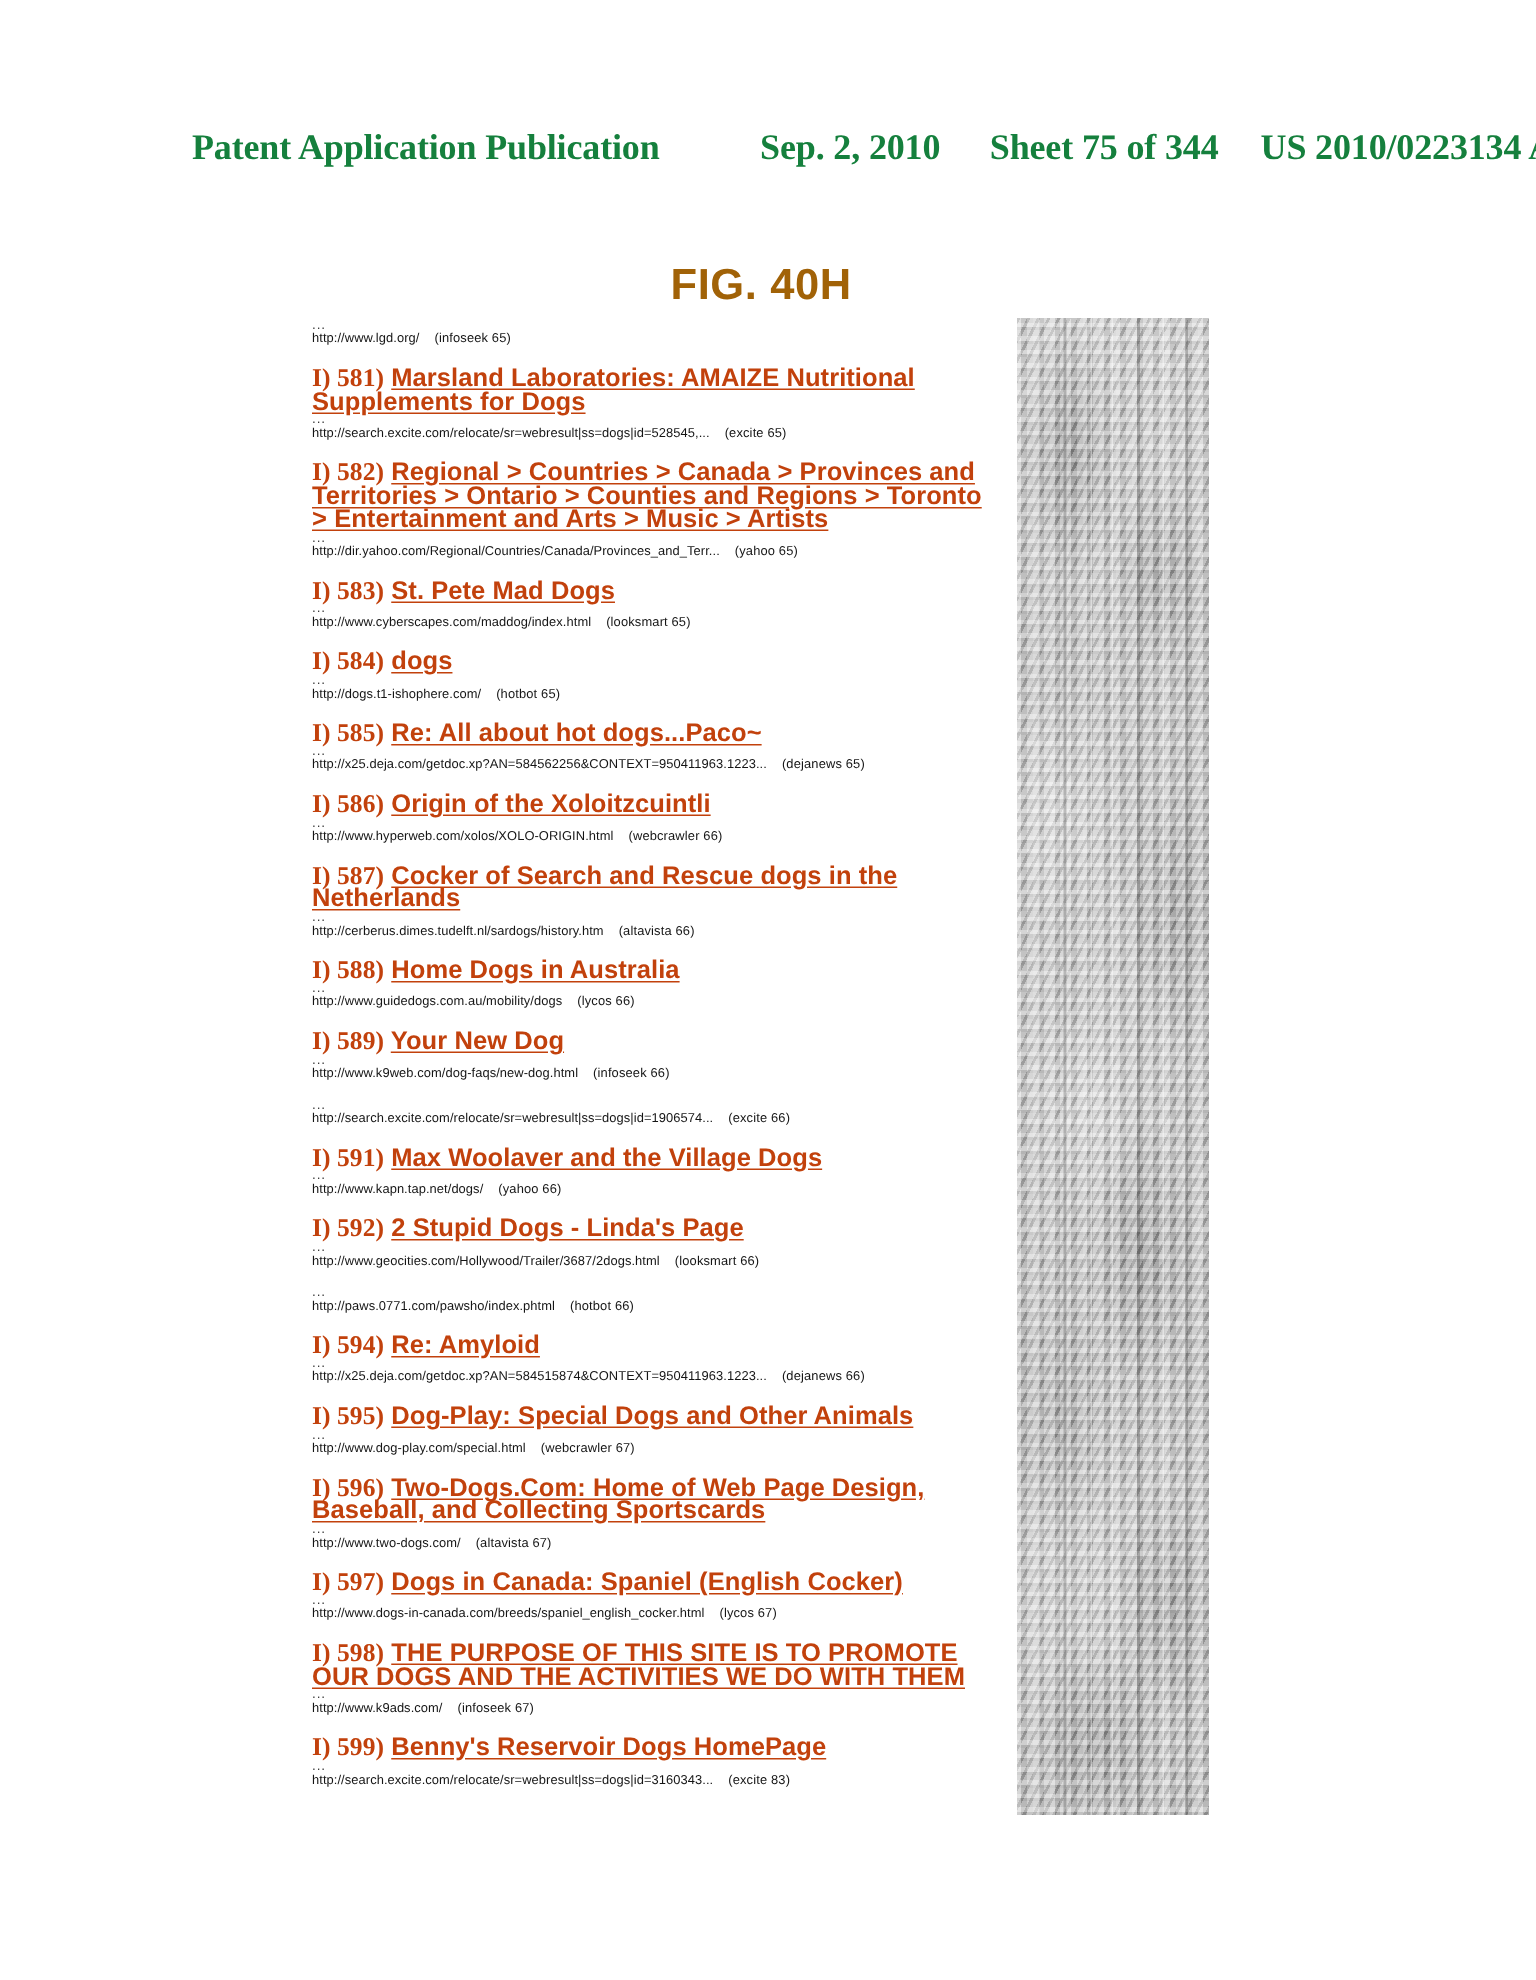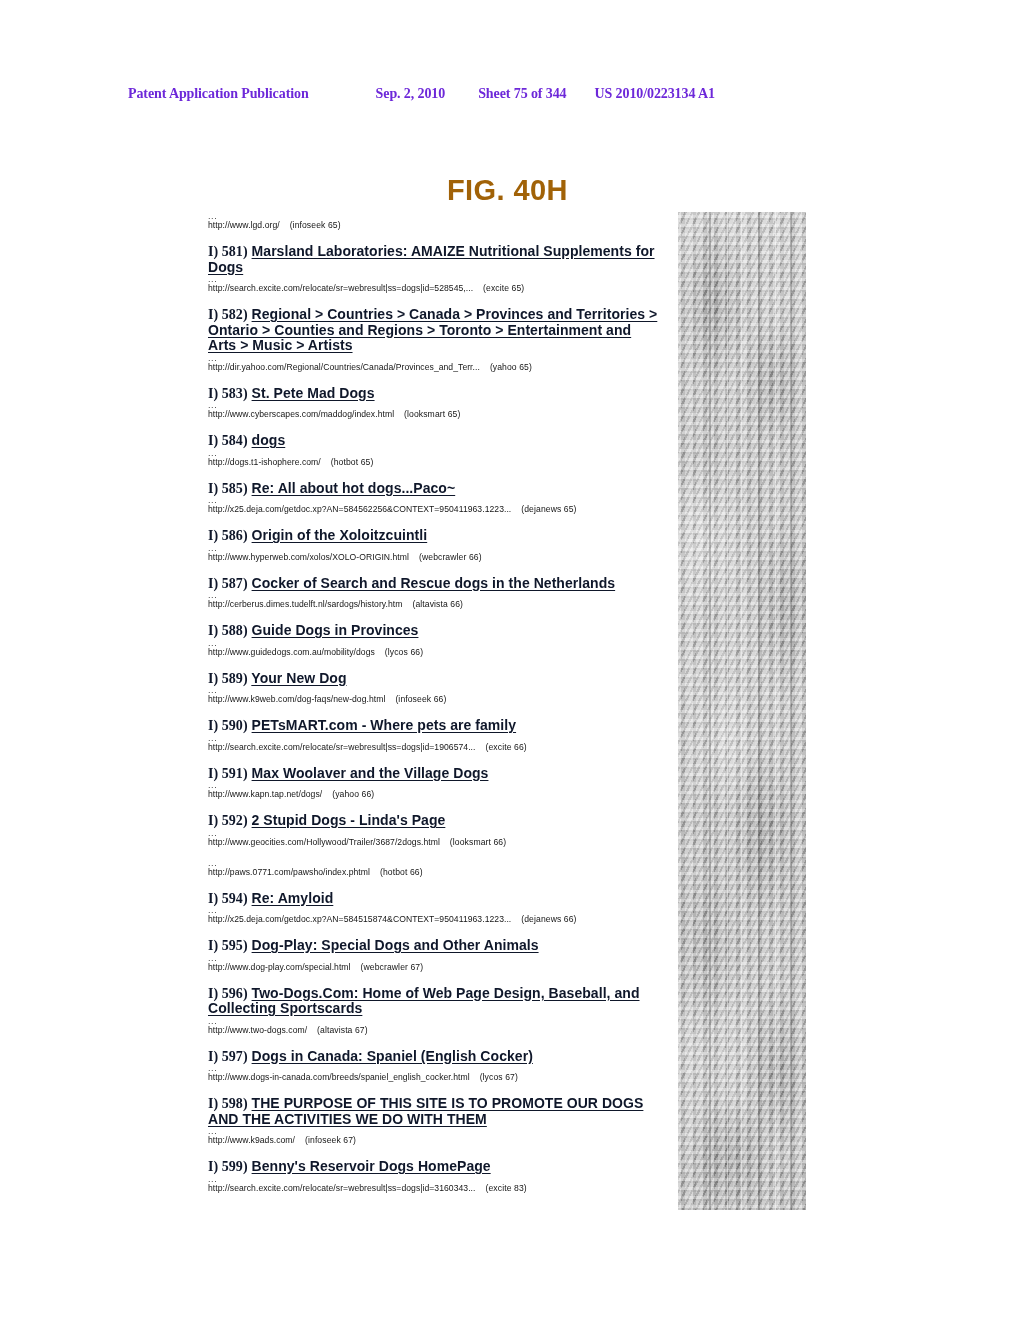--- a/index.html
+++ b/index.html
@@ -19,24 +19,24 @@
   
   .patent-header {
     position: absolute;
     top: 86px;
     left: 128px;
     width: 768px;
     display: flex;
     align-items: flex-end;
     font-family: "Liberation Serif", serif;
     font-weight: bold;
-    font-size: 14px;
+    font-size: 24px;
     letter-spacing: -0.1px;
     white-space: nowrap;
-    color: #6d28d9;
+    color: #15803d;
   }
   .hdr-pub   { flex: 0 0 auto; }
   .hdr-date  { margin-left: 67px; flex: 0 0 auto; }
   .hdr-sheet { margin-left: 33px; flex: 0 0 auto; }
   .hdr-num   { margin-left: 28px; flex: 0 0 auto; }
 
   
   .fig-title {
     position: absolute;
     top: 174px;
@@ -97,23 +97,23 @@
     position: absolute;
     top: 212px;
     left: 208px;
     width: 452px;
   }
   .result-entry { margin-bottom: 0px; }
 
   .entry-title {
     font-family: "Liberation Sans", sans-serif;
     font-weight: bold;
-    font-size: 14px;
+    font-size: 17px;
     line-height: 15.5px;
-    color: #0f172a;
+    color: #c2410c;
     letter-spacing: 0.05px;
     margin: 0;
     padding: 0;
   }
   .entry-index {
     font-family: "Liberation Serif", serif;
     font-weight: bold;
   }
   .entry-link {
     text-decoration: underline;
@@ -229,37 +229,36 @@
 
   <div class="result-entry">
     <div class="entry-title"><span class="entry-index">I) 587)</span> <span class="entry-link">Cocker of Search and Rescue dogs in the Netherlands</span></div>
     <div class="entry-url-block">
       <span class="ellipsis-mark">...</span>
       <span class="entry-url"><span>http://cerberus.dimes.tudelft.nl/sardogs/history.htm</span><span class="entry-engine">(altavista  66)</span></span>
     </div>
   </div>
 
   <div class="result-entry">
-    <div class="entry-title"><span class="entry-index">I) 588)</span> <span class="entry-link">Guide Dogs in Provinces</span></div>
+    <div class="entry-title"><span class="entry-index">I) 588)</span> <span class="entry-link">Home Dogs in Australia</span></div>
     <div class="entry-url-block">
       <span class="ellipsis-mark">...</span>
       <span class="entry-url"><span>http://www.guidedogs.com.au/mobility/dogs</span><span class="entry-engine">(lycos  66)</span></span>
     </div>
   </div>
 
   <div class="result-entry">
     <div class="entry-title"><span class="entry-index">I) 589)</span> <span class="entry-link">Your New Dog</span></div>
     <div class="entry-url-block">
       <span class="ellipsis-mark">...</span>
       <span class="entry-url"><span>http://www.k9web.com/dog-faqs/new-dog.html</span><span class="entry-engine">(infoseek  66)</span></span>
     </div>
   </div>
 
   <div class="result-entry">
-    <div class="entry-title"><span class="entry-index">I) 590)</span> <span class="entry-link">PETsMART.com - Where pets are family</span></div>
     <div class="entry-url-block">
       <span class="ellipsis-mark">...</span>
       <span class="entry-url"><span>http://search.excite.com/relocate/sr=webresult|ss=dogs|id=1906574...</span><span class="entry-engine">(excite  66)</span></span>
     </div>
   </div>
 
   <div class="result-entry">
     <div class="entry-title"><span class="entry-index">I) 591)</span> <span class="entry-link">Max Woolaver and the Village Dogs</span></div>
     <div class="entry-url-block">
       <span class="ellipsis-mark">...</span>

